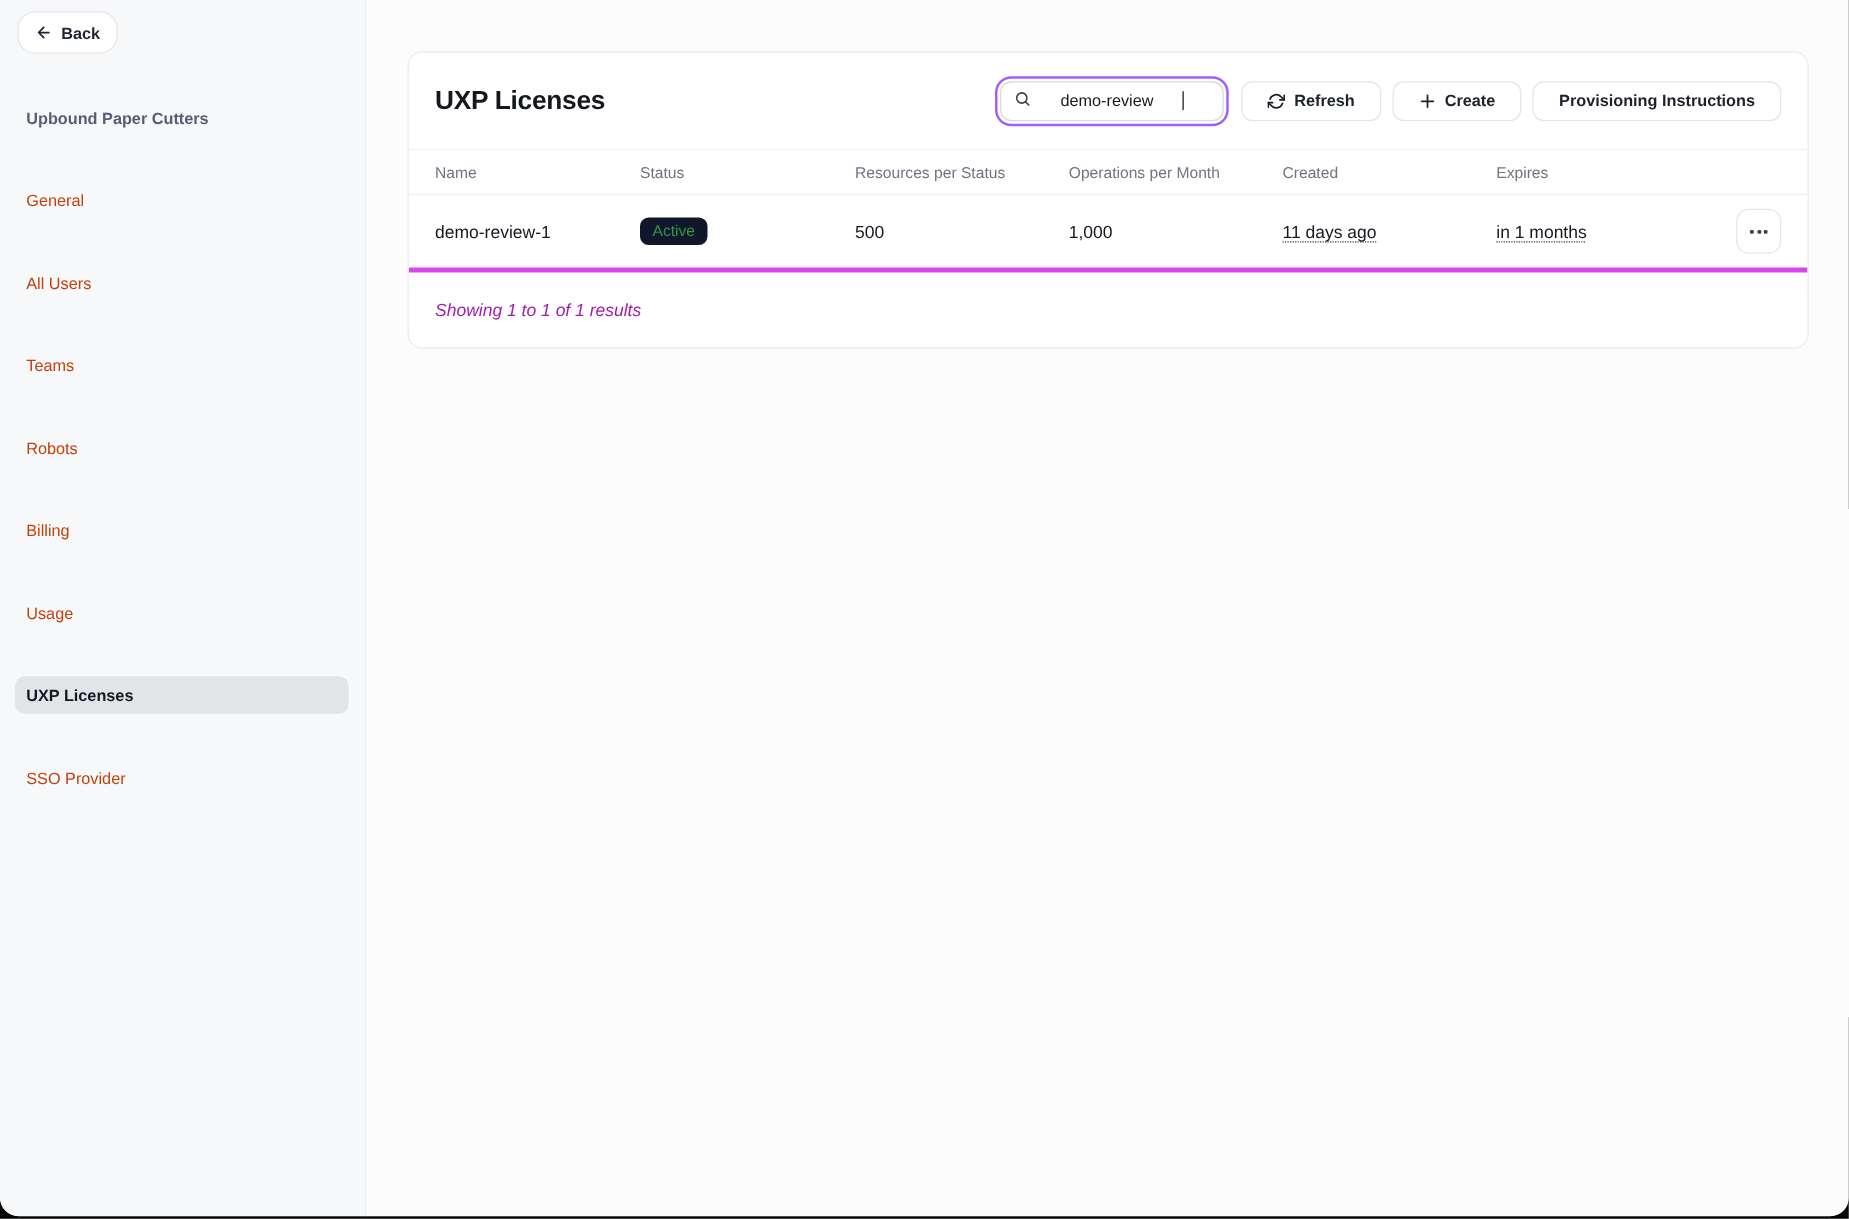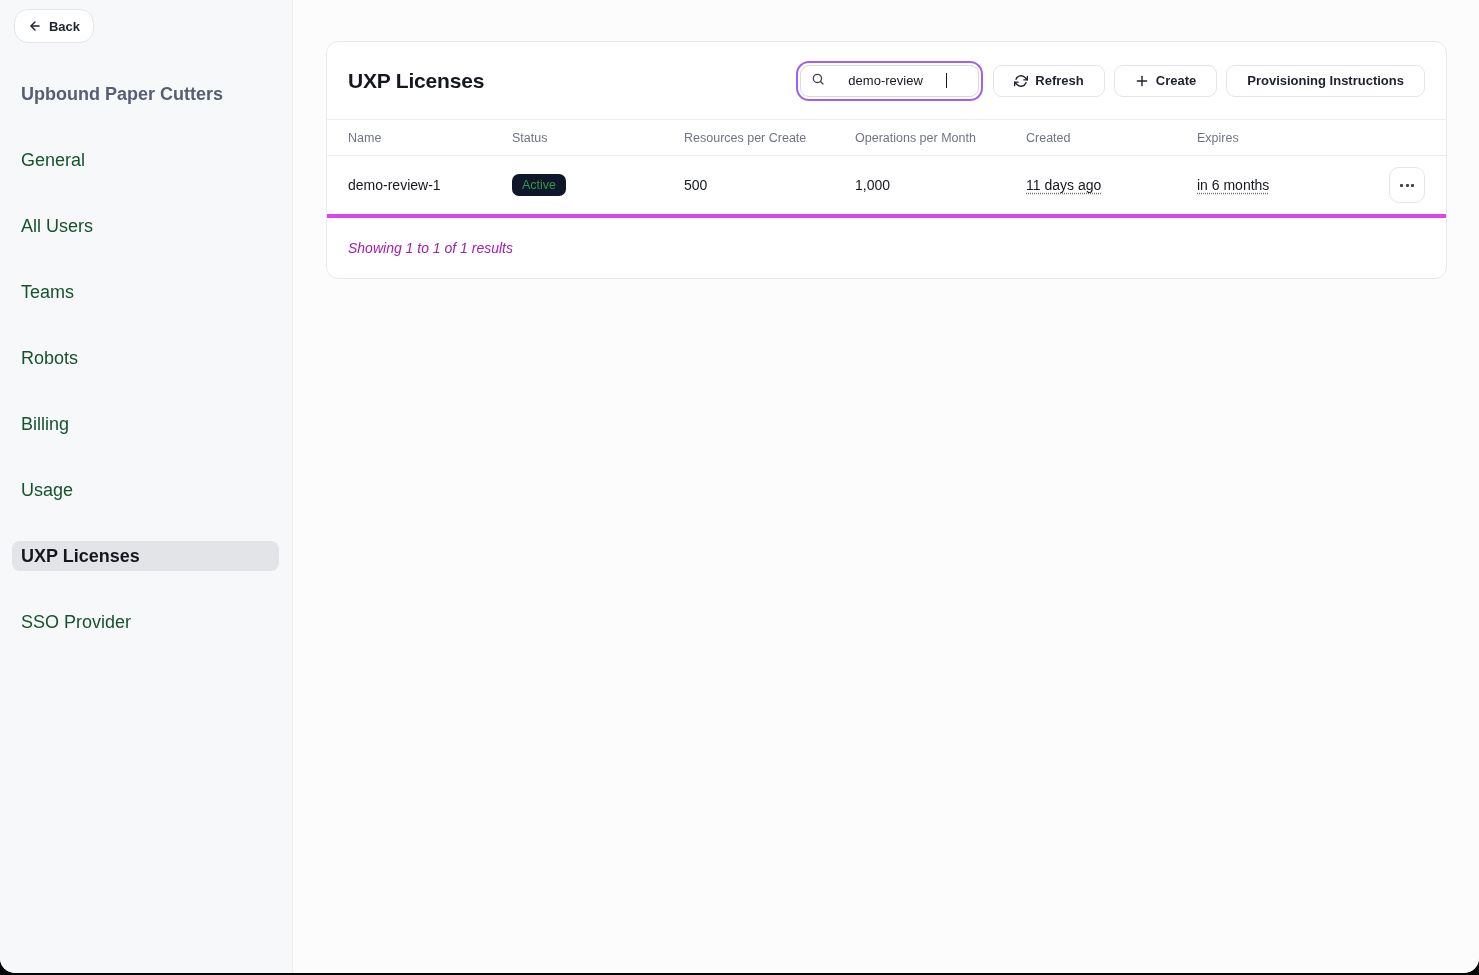--- a/index.html
+++ b/index.html
@@ -35,25 +35,25 @@
     font-size:13px; font-weight:bold; color:#1d2330;
     cursor:pointer;
   }
   .back-btn svg { display:block; }
   .nav { margin-top:21px; }
   .nav-row {
     height:30px; margin-bottom:7px;
     display:flex; align-items:center;
     padding:0 9px;
     border-radius:8px;
-    font-size:18px;
+    font-size:13px;
     margin-top:36px;
   }
   .nav-section-title { color:#575d73; font-weight:bold; }
-  .nav-item { color:#14532d; cursor:pointer; }
+  .nav-item { color:#c2410c; cursor:pointer; }
   .nav-item.selected { background:#e3e4e8; color:#14171e; font-weight:bold; }
 
   
   .main { flex:1; padding:41px 32px 0 33px; background:#fcfcfd; }
   .card {
     background:#ffffff;
     border:1px solid #e9eaee;
     border-radius:12px;
     overflow:hidden;
   }
@@ -209,39 +209,39 @@
 
           <button class="btn">
             <span>Provisioning Instructions</span>
           </button>
         </div>
       </div>
 
       <div class="tbl-row tbl-head">
         <div class="col">Name</div>
         <div class="col">Status</div>
-        <div class="col">Resources per Create</div>
+        <div class="col">Resources per Status</div>
         <div class="col">Operations per Month</div>
         <div class="col">Created</div>
         <div class="col">Expires</div>
         <div class="col"></div>
       </div>
 
       <div class="tbl-row tbl-data">
         <div class="cell">demo-review-1</div>
         <div class="cell">
           <span class="badge">Active</span>
         </div>
         <div class="cell">500</div>
         <div class="cell">1,000</div>
         <div class="cell">
           <span class="tooltip-date">11 days ago</span>
         </div>
         <div class="cell">
-          <span class="tooltip-date">in 6 months</span>
+          <span class="tooltip-date">in 1 months</span>
         </div>
         <div class="cell">
           <button class="row-actions" aria-label="More actions">
             <span class="dot"></span>
               <span class="dot"></span>
               <span class="dot"></span>
           </button>
         </div>
       </div>
 

